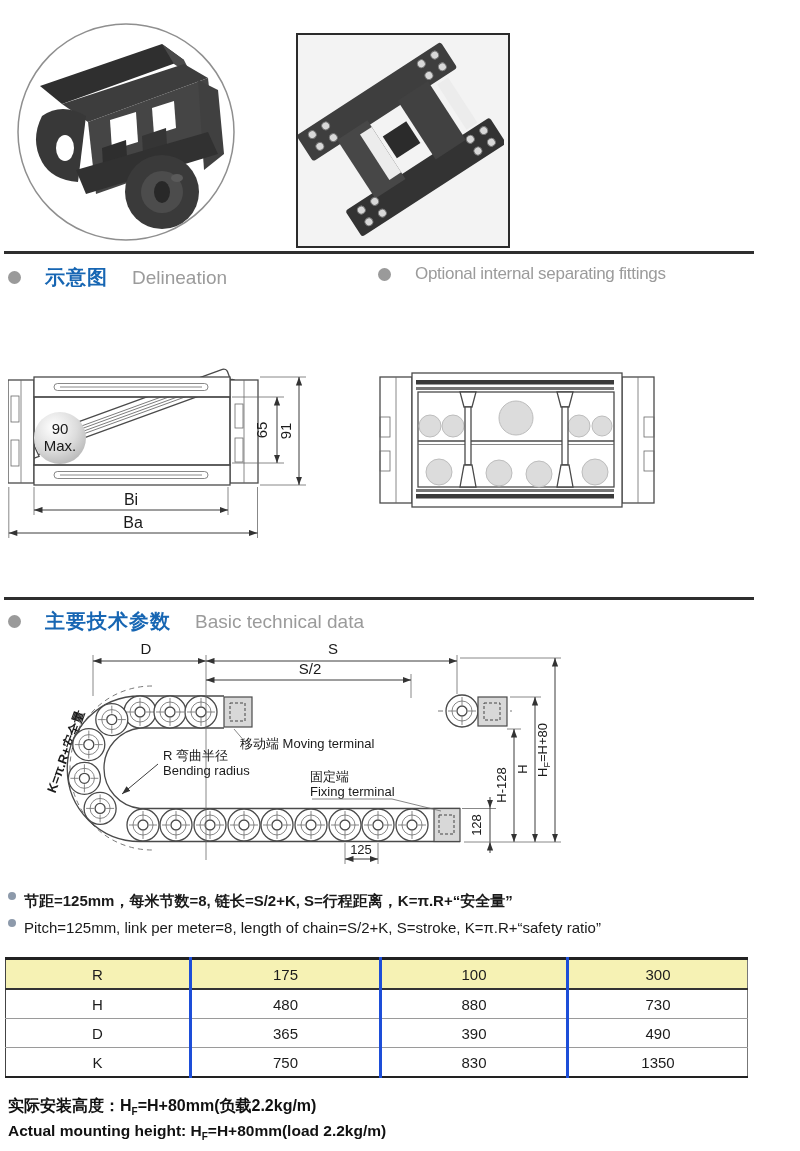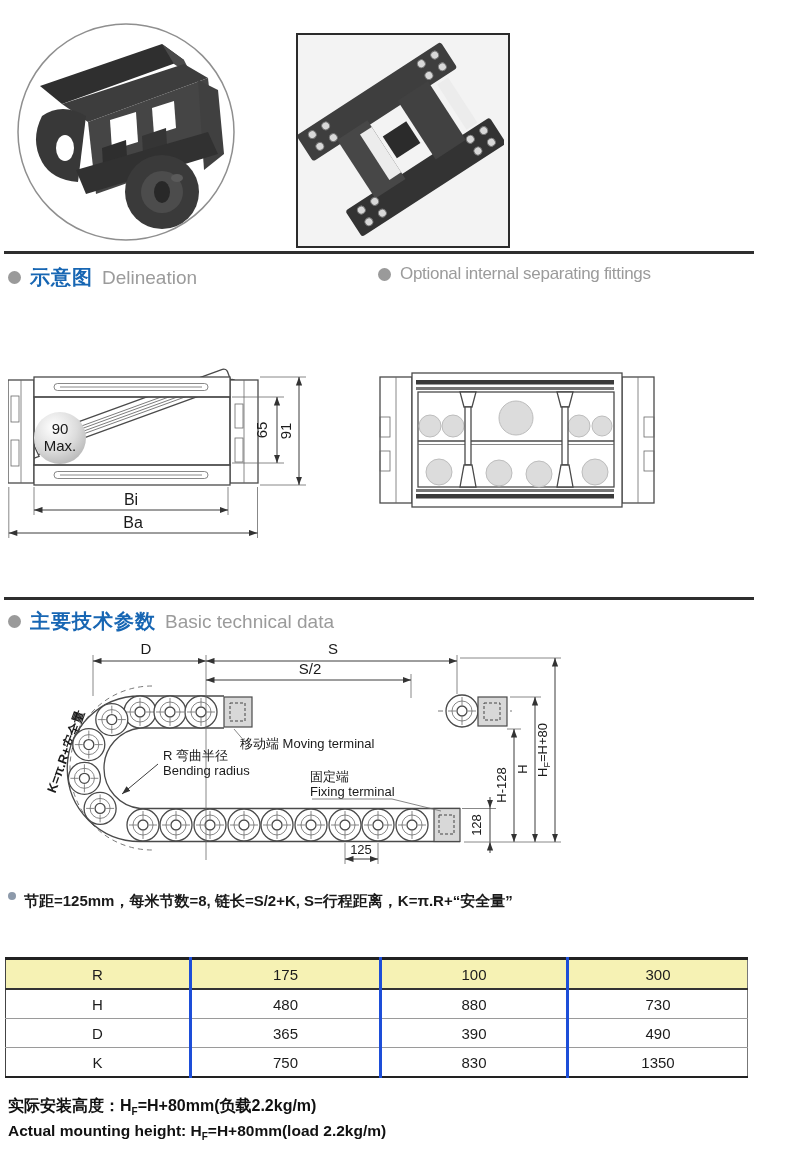--- a/index.html
+++ b/index.html
@@ -1,20 +1,20 @@
 <!DOCTYPE html>
 <html><head>
 <meta charset="utf-8">
 <style>
   html,body{margin:0;padding:0;background:#fff;}
   .page{position:relative;width:800px;height:1151px;background:#fff;overflow:hidden;
         font-family:"Liberation Sans","DejaVu Sans",sans-serif;color:#222;}
   .abs{position:absolute;}
   .divider{position:absolute;left:4px;width:750px;height:3px;background:#2e2e2e;}
-  .sec-head{position:absolute;display:flex;align-items:center;gap:9px;white-space:nowrap;}
+  .sec-head{position:absolute;display:flex;align-items:center;gap:24px;white-space:nowrap;}
   .bullet{width:13px;height:13px;border-radius:50%;background:#9a9a9a;flex:0 0 auto;}
   .zh-head{color:#1766b3;font-weight:bold;font-size:20px;letter-spacing:1px;}
   .en-head{color:#9b9b9b;font-size:19px;}
   .en-head.sm{font-size:17px;letter-spacing:-0.3px;}
   .photo-box{position:absolute;left:296px;top:33px;width:210px;height:211px;
              border:2px solid #2b2b2b;background:#f3f3f3;}
   .note{position:absolute;left:8px;display:flex;align-items:flex-start;gap:8px;font-size:15px;color:#1a1a1a;white-space:nowrap;}
   .note .nb{width:8px;height:8px;border-radius:50%;background:#8d9aab;flex:0 0 auto;}
   .note.zh{font-weight:600;}
   table.spec{position:absolute;left:5px;top:957px;width:742px;border-collapse:collapse;table-layout:fixed;
@@ -364,20 +364,24 @@
       <text transform="rotate(-90 507 112)" x="507" y="112" text-anchor="middle" class="dt">
         <tspan>H</tspan><tspan dy="3" font-size="9">F</tspan><tspan dy="-3">=H+80</tspan>
       </text>
     </g>
   </svg>
 
   <div class="note zh" style="top:892px;">
     <span class="nb"></span>
     <span>节距=125mm，每米节数=8, 链长=S/2+K, S=行程距离，K=π.R+“安全量”</span>
   </div>
+  <div class="note" style="top:919px;">
+    <span class="nb"></span>
+    <span>Pitch=125mm, link per meter=8, length of chain=S/2+K, S=stroke, K=π.R+“safety ratio”</span>
+  </div>
 
   <table class="spec">
     <colgroup>
         <col style="width:185px">
         <col style="width:190px">
         <col style="width:187px">
         <col style="width:180px">
       </colgroup>
     <tbody>
         <tr class="hl">

